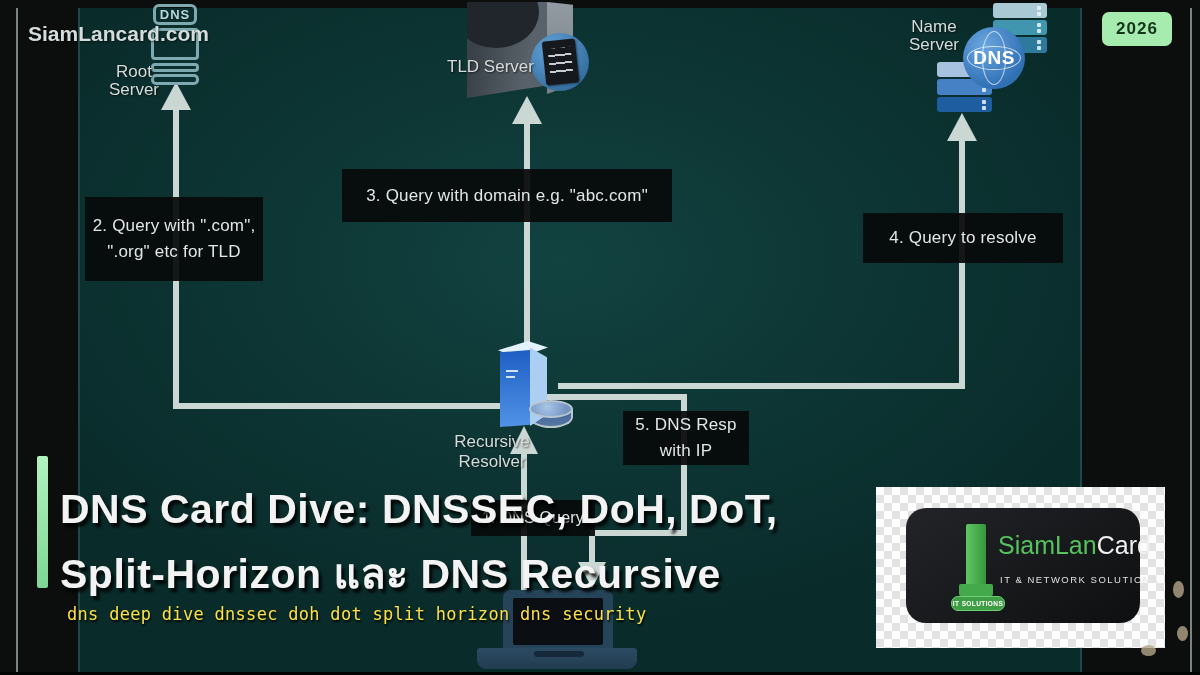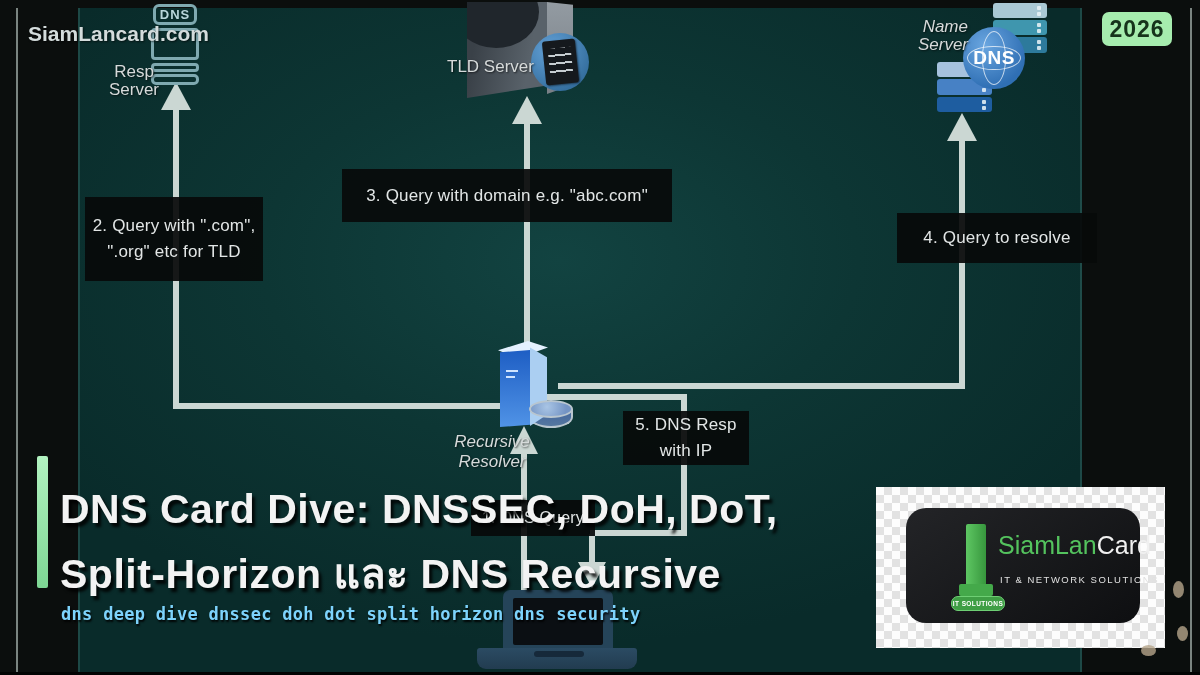--- a/index.html
+++ b/index.html
@@ -92,28 +92,28 @@
   #lap-base{left:477px;top:648px;width:160px;height:21px;z-index:2;
     background:linear-gradient(#2b4b63,#223c50);border-radius:3px 3px 9px 9px;}
   #lap-notch{position:absolute;left:57px;top:3px;width:50px;height:6px;background:#16293a;border-radius:3px;}
 
   
   #accent-bar{left:37px;top:456px;width:11px;height:132px;z-index:10;border-radius:2px;
     background:linear-gradient(#b2f2c0,#7ed694);}
   .title{z-index:10;color:#f3f3f3;font-weight:bold;font-size:41px;letter-spacing:.5px;white-space:nowrap;
     text-shadow:3px 4px 3px rgba(0,0,0,.85);}
   #title1{left:60px;top:486px;} #title2{left:60px;top:541px;}
-  #keywords{left:61px;top:604px;z-index:10;color:#7dd3fc;font-size:17px;font-weight:bold;white-space:nowrap;
+  #keywords{left:67px;top:604px;z-index:10;color:#fde047;font-size:17px;font-weight:normal;white-space:nowrap;
     font-family:"DejaVu Sans Mono",monospace;text-shadow:1px 2px 2px rgba(0,0,0,.9);letter-spacing:.3px;}
 
   
   #watermark{left:28px;top:22px;z-index:20;color:#d4dcdc;font-size:21px;font-weight:600;
     text-shadow:1px 1px 2px rgba(0,0,0,.6);}
   #year-badge{left:1102px;top:12px;width:70px;height:34px;background:#a6ecae;border-radius:7px;z-index:20;
-    display:flex;align-items:center;justify-content:center;color:#16331b;font-weight:bold;font-size:23px;
+    display:flex;align-items:center;justify-content:center;color:#16331b;font-weight:bold;font-size:17px;
     letter-spacing:1px;}
 
   
   #checker{left:876px;top:487px;width:289px;height:161px;z-index:20;background-color:#fdfdfd;
     background-image:linear-gradient(45deg,#e2e2e2 25%,transparent 25%,transparent 75%,#e2e2e2 75%),
                      linear-gradient(45deg,#e2e2e2 25%,transparent 25%,transparent 75%,#e2e2e2 75%);
     background-size:16px 16px;background-position:0 0,8px 8px;}
   #logo-card{position:absolute;left:30px;top:21px;width:234px;height:115px;border-radius:20px;
     background:linear-gradient(145deg,#232427,#0e0f11);}
   #logo-bar{position:absolute;left:60px;top:16px;width:20px;height:62px;border-radius:2px;
@@ -152,21 +152,21 @@
 <div class="abs head-down" style="left:578px;top:562px;width:28px;height:26px;"></div>
 
 <div class="abs shaft" style="left:521px;top:452px;width:6px;height:140px;"></div>
 <div class="abs head-up" style="left:510px;top:426px;width:28px;height:28px;"></div>
 
 <div class="abs rs" id="rs-dns">DNS</div>
 <div class="abs rs" id="rs-body"></div>
 <div class="abs rs" id="rs-bar1"></div>
 <div class="abs rs" id="rs-bar2"></div>
 <div class="abs nodelabel" style="left:98px;top:63px;width:72px;text-align:center;">
-  <div>Resp</div>
+  <div>Root</div>
   <div>Server</div>
 </div>
 
 <div class="abs" id="tld">
   <div id="tld-front">
     <div id="tld-topshadow"></div>
   </div>
   <div id="tld-side"></div>
 </div>
 <div class="abs globe" id="tld-globe">
@@ -178,52 +178,52 @@
 
 <div class="abs nsbar" id="nsb1"></div>
 <div class="abs nsbar" id="nsb2"></div>
 <div class="abs nsbar" id="nsb3"></div>
 <div class="abs nsbar" id="nsb4"></div>
 <div class="abs nsbar" id="nsb5"></div>
 <div class="abs nsbar" id="nsb6"></div>
 <div class="abs globe" id="ns-globe">
   <span>DNS</span>
 </div>
-<div class="abs nodelabel" style="left:900px;top:18px;width:68px;text-align:right;font-style:italic;">
+<div class="abs nodelabel" style="left:900px;top:18px;width:68px;text-align:center;">
   <div>Name</div>
   <div>Server</div>
 </div>
 
 <div class="abs" id="res">
   <div id="res-top"></div>
   <div id="res-front">
     <div class="res-dash" id="res-dash1"></div>
     <div class="res-dash" id="res-dash2"></div>
   </div>
   <div id="res-side"></div>
 </div>
 <div class="abs" id="db-body"></div>
 <div class="abs" id="db-top"></div>
-<div class="abs nodelabel" style="left:434px;top:432px;width:116px;text-align:center;line-height:20px;font-style:italic;">
+<div class="abs nodelabel" style="left:434px;top:432px;width:116px;text-align:center;line-height:20px;">
   <div>Recursive</div>
   <div>Resolver</div>
 </div>
 
 <div class="abs stepbox" style="left:471px;top:500px;width:124px;height:36px;font-size:16px;">1. DNS Query</div>
 
 <div class="abs stepbox" style="left:85px;top:197px;width:178px;height:84px;">
   <div>2. Query with ".com",</div>
   <div>".org" etc for TLD</div>
 </div>
 
 <div class="abs stepbox" style="left:342px;top:169px;width:330px;height:53px;">
   <div>3. Query with domain e.g. "abc.com"</div>
 </div>
 
-<div class="abs stepbox" style="left:897px;top:213px;width:200px;height:50px;">
+<div class="abs stepbox" style="left:863px;top:213px;width:200px;height:50px;">
   <div>4. Query to resolve</div>
 </div>
 
 <div class="abs stepbox" style="left:623px;top:411px;width:126px;height:54px;">
   <div>5. DNS Resp</div>
   <div>with IP</div>
 </div>
 
 <div class="abs" id="lap-screen">
   <div id="lap-inner"></div>

